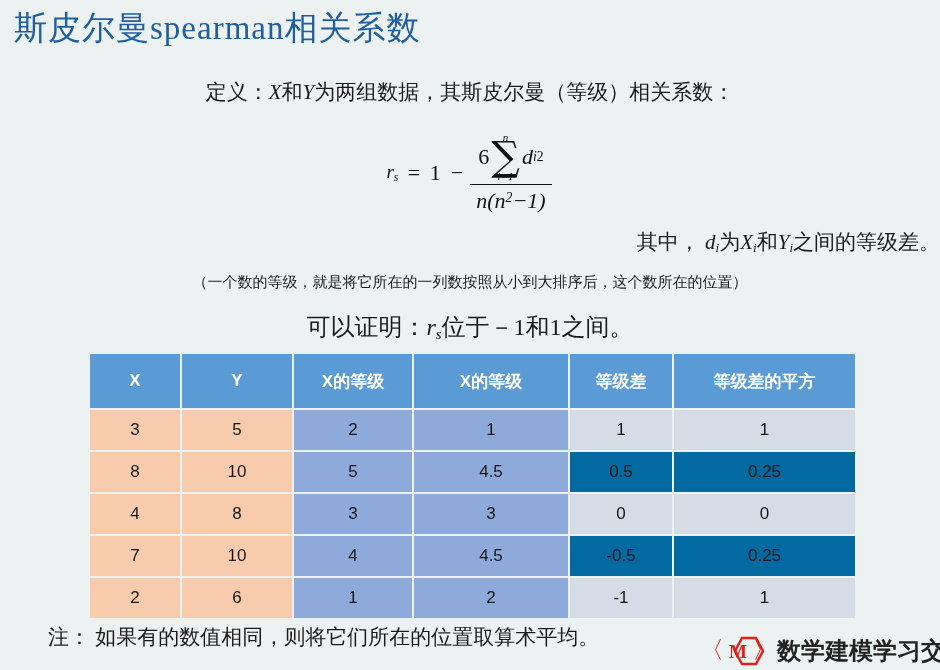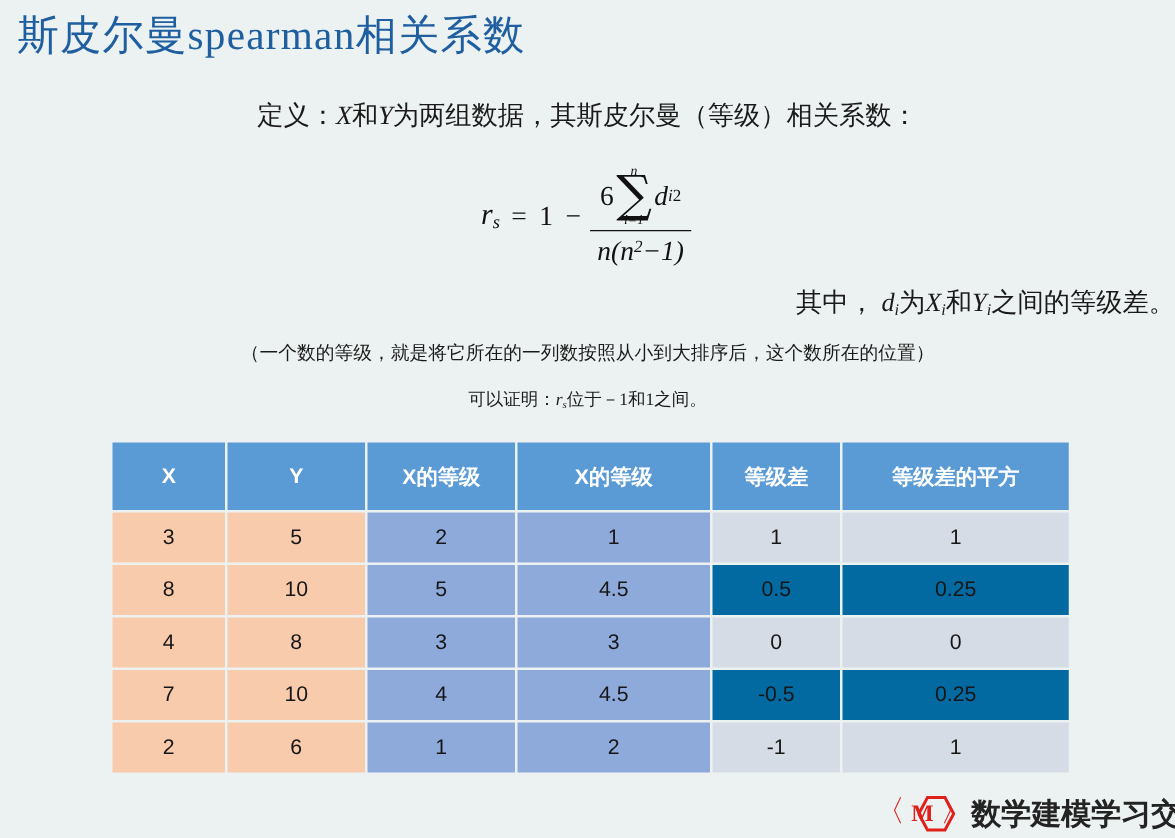--- a/index.html
+++ b/index.html
@@ -56,21 +56,21 @@
   .line-paren {
     left: 0; right: 0;
     top: 273px;
     text-align: center;
     font-size: 15px;
   }
   .line-proof {
     left: 0; right: 0;
     top: 311px;
     text-align: center;
-    font-size: 14px;
+    font-size: 24px;
   }
   .line-note {
     left: 48px;
     top: 623px;
     font-size: 21px;
   }
 
   .sub { font-size: 0.62em; vertical-align: -0.25em; font-style: italic; }
   .ital { font-style: italic; }
 
@@ -86,21 +86,21 @@
     font-family: "Liberation Serif", "DejaVu Serif", serif;
   }
   .fml {
     display: inline-flex;
     align-items: center;
     font-size: 22px;
     color: #111;
   }
   .fml .lhs {
     font-style: italic;
-    font-size: 24px;
+    font-size: 19px;
     margin-right: 4px;
   }
   .fml .op {
     font-size: 22px;
     margin: 0 5px;
   }
   .frac {
     display: inline-flex;
     flex-direction: column;
     align-items: center;
@@ -334,20 +334,23 @@
         <td class="c-x">2</td>
         <td class="c-y">6</td>
         <td class="c-rx">1</td>
         <td class="c-ry">2</td>
         <td class="c-d">-1</td>
         <td class="c-d2">1</td>
       </tr>
     </tbody>
   </table>
 
+  <div class="line line-note">
+    <span>注：</span>&nbsp;<span>如果有的数值相同，则将它们所在的位置取算术平均。</span>
+  </div>
 
   <div class="logo">
     <span class="logo-brk">〈</span>
     <span class="logo-mark" style="width:28px">
       <svg class="logo-hex" width="30" height="32" viewBox="0 0 30 32" aria-hidden="true">
         <polygon points="8,3 22,3 29,16 22,29 8,29 1,16" fill="none" stroke="#e0211b" stroke-width="2.4"></polygon>
       </svg>
       <span class="logo-m">M</span>
     </span>
     <span class="logo-brk">〉</span>

